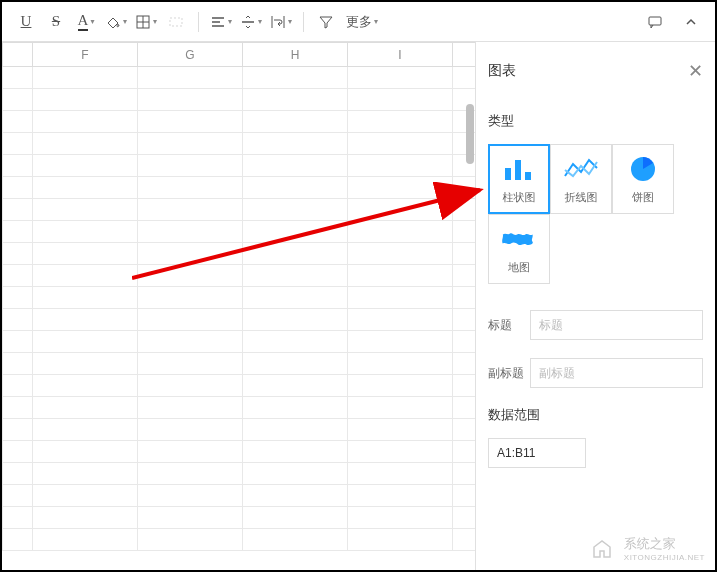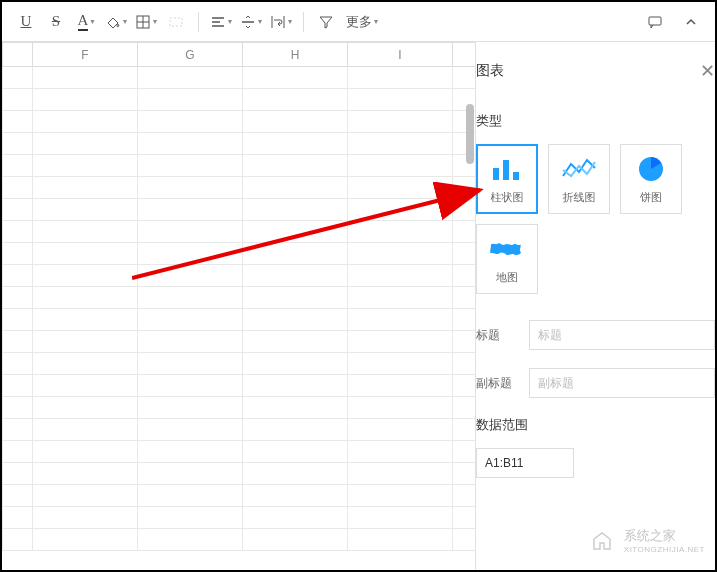--- a/index.html
+++ b/index.html
@@ -16,42 +16,42 @@
     
     .main { display: flex; height: calc(100% - 40px); }
     
     .sheet { flex: 1; overflow: hidden; position: relative; }
     .grid { border-collapse: collapse; width: 100%; }
     .grid th { height: 24px; background: #fff; border: 1px solid #dcdcdc; font-weight: normal; color: #888; font-size: 12px; min-width: 105px; }
     .grid th:first-child { min-width: 30px; width: 30px; }
     .grid td { height: 22px; border: 1px solid #e8e8e8; }
     .scroll-thumb { position: absolute; right: 1px; top: 62px; width: 8px; height: 60px; background: #c0c0c0; border-radius: 4px; }
     
-    .panel { width: 240px; border-left: 1px solid #e0e0e0; padding: 18px 0; overflow-y: auto; position: relative; }
+    .panel { width: 240px; border-left: 1px solid #e0e0e0; padding: 18px 12px; overflow-y: auto; position: relative; }
     .panel-title-row { display: flex; justify-content: space-between; align-items: center; margin-bottom: 30px; }
     .panel-title { font-size: 14px; color: #333; }
     .panel-close { font-size: 18px; color: #888; cursor: pointer; font-weight: 300; }
     
     .section-label { font-size: 13px; color: #333; margin-bottom: 14px; margin-top: 10px; }
     
-    .type-grid { display: flex; flex-wrap: wrap; gap: 10px; margin-bottom: 26px; }
+    .type-grid { display: flex; flex-wrap: wrap; gap: 0; margin-bottom: 26px; }
     .type-item { width: 62px; height: 70px; border: 1px solid #ddd; display: flex; flex-direction: column; align-items: center; justify-content: center; cursor: pointer; gap: 6px; }
     .type-item.selected { border: 2px solid #1e9fff; }
     .type-icon { width: 36px; height: 30px; display: flex; align-items: center; justify-content: center; }
     .type-label { font-size: 11px; color: #666; }
     
     .form-row { display: flex; align-items: center; margin-bottom: 18px; gap: 5px; }
     .form-label { font-size: 12px; color: #666; width: 48px; }
     .form-input { flex: 1; height: 30px; border: 1px solid #ddd; padding: 0 8px; font-size: 12px; color: #333; }
     .form-input::placeholder { color: #bbb; }
     .form-input.small { width: 98px; flex: none; }
     
     .arrow { position: absolute; pointer-events: none; z-index: 10; }
     
-    .watermark { position: absolute; right: 10px; bottom: 16px; opacity: 0.5; color: #888; font-size: 11px; pointer-events: none; display: flex; align-items: center; gap: 4px; }
+    .watermark { position: absolute; right: 10px; bottom: 8px; opacity: 0.5; color: #888; font-size: 11px; pointer-events: none; display: flex; align-items: center; gap: 4px; }
     .watermark svg { width: 30px; height: 24px; }
   </style>
 </head>
 <body>
 
 <div class="toolbar">
   <div class="tb-btn">
       <span style="text-decoration:underline;font-size:15px;font-family:serif;">U</span>
     </div>
   <div class="tb-btn">

